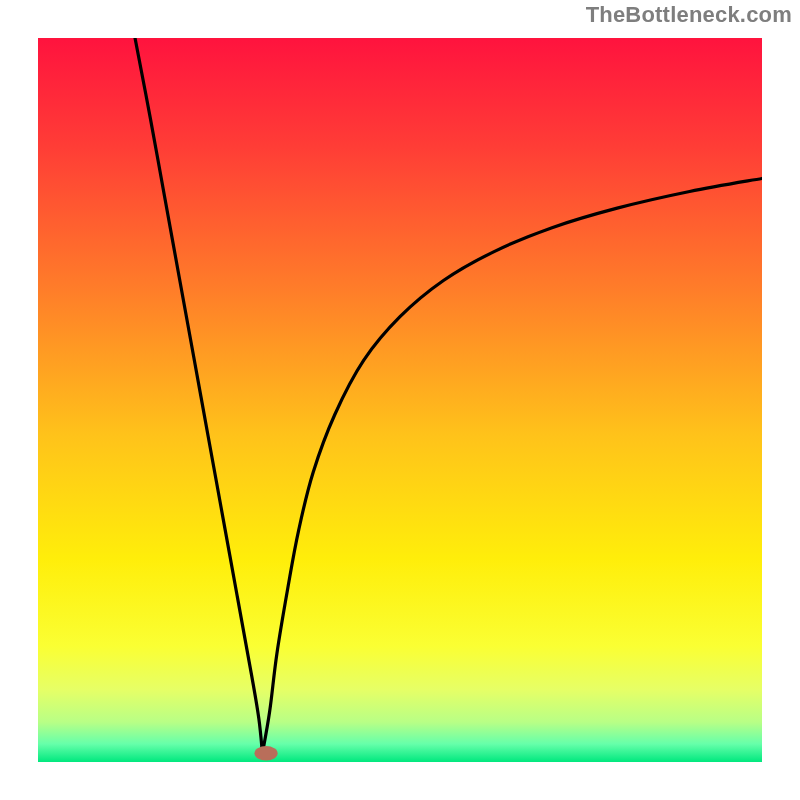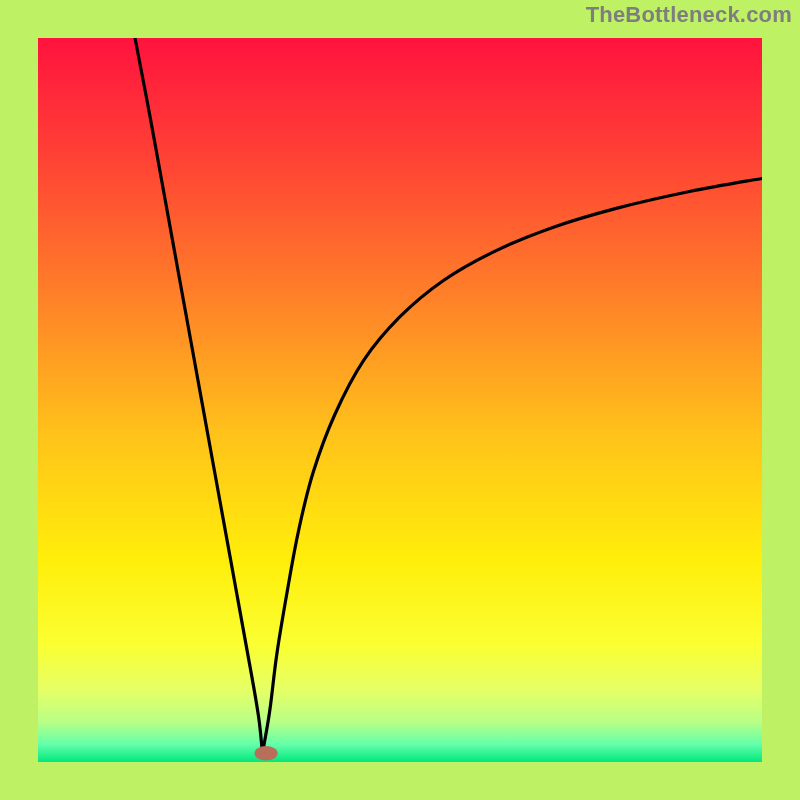--- a/index.html
+++ b/index.html
@@ -9,21 +9,21 @@
     height: 800px;
     background: #000;
     overflow: hidden;
   }
   .frame {
     position: absolute;
     left: 0;
     top: 0;
     width: 800px;
     height: 800px;
-    background: #bef264;
+    background: #ffffff;
   }
   .plot {
     position: absolute;
     left: 38px;
     top: 38px;
     width: 724px;
     height: 724px;
     overflow: hidden;
   }
   .watermark {

